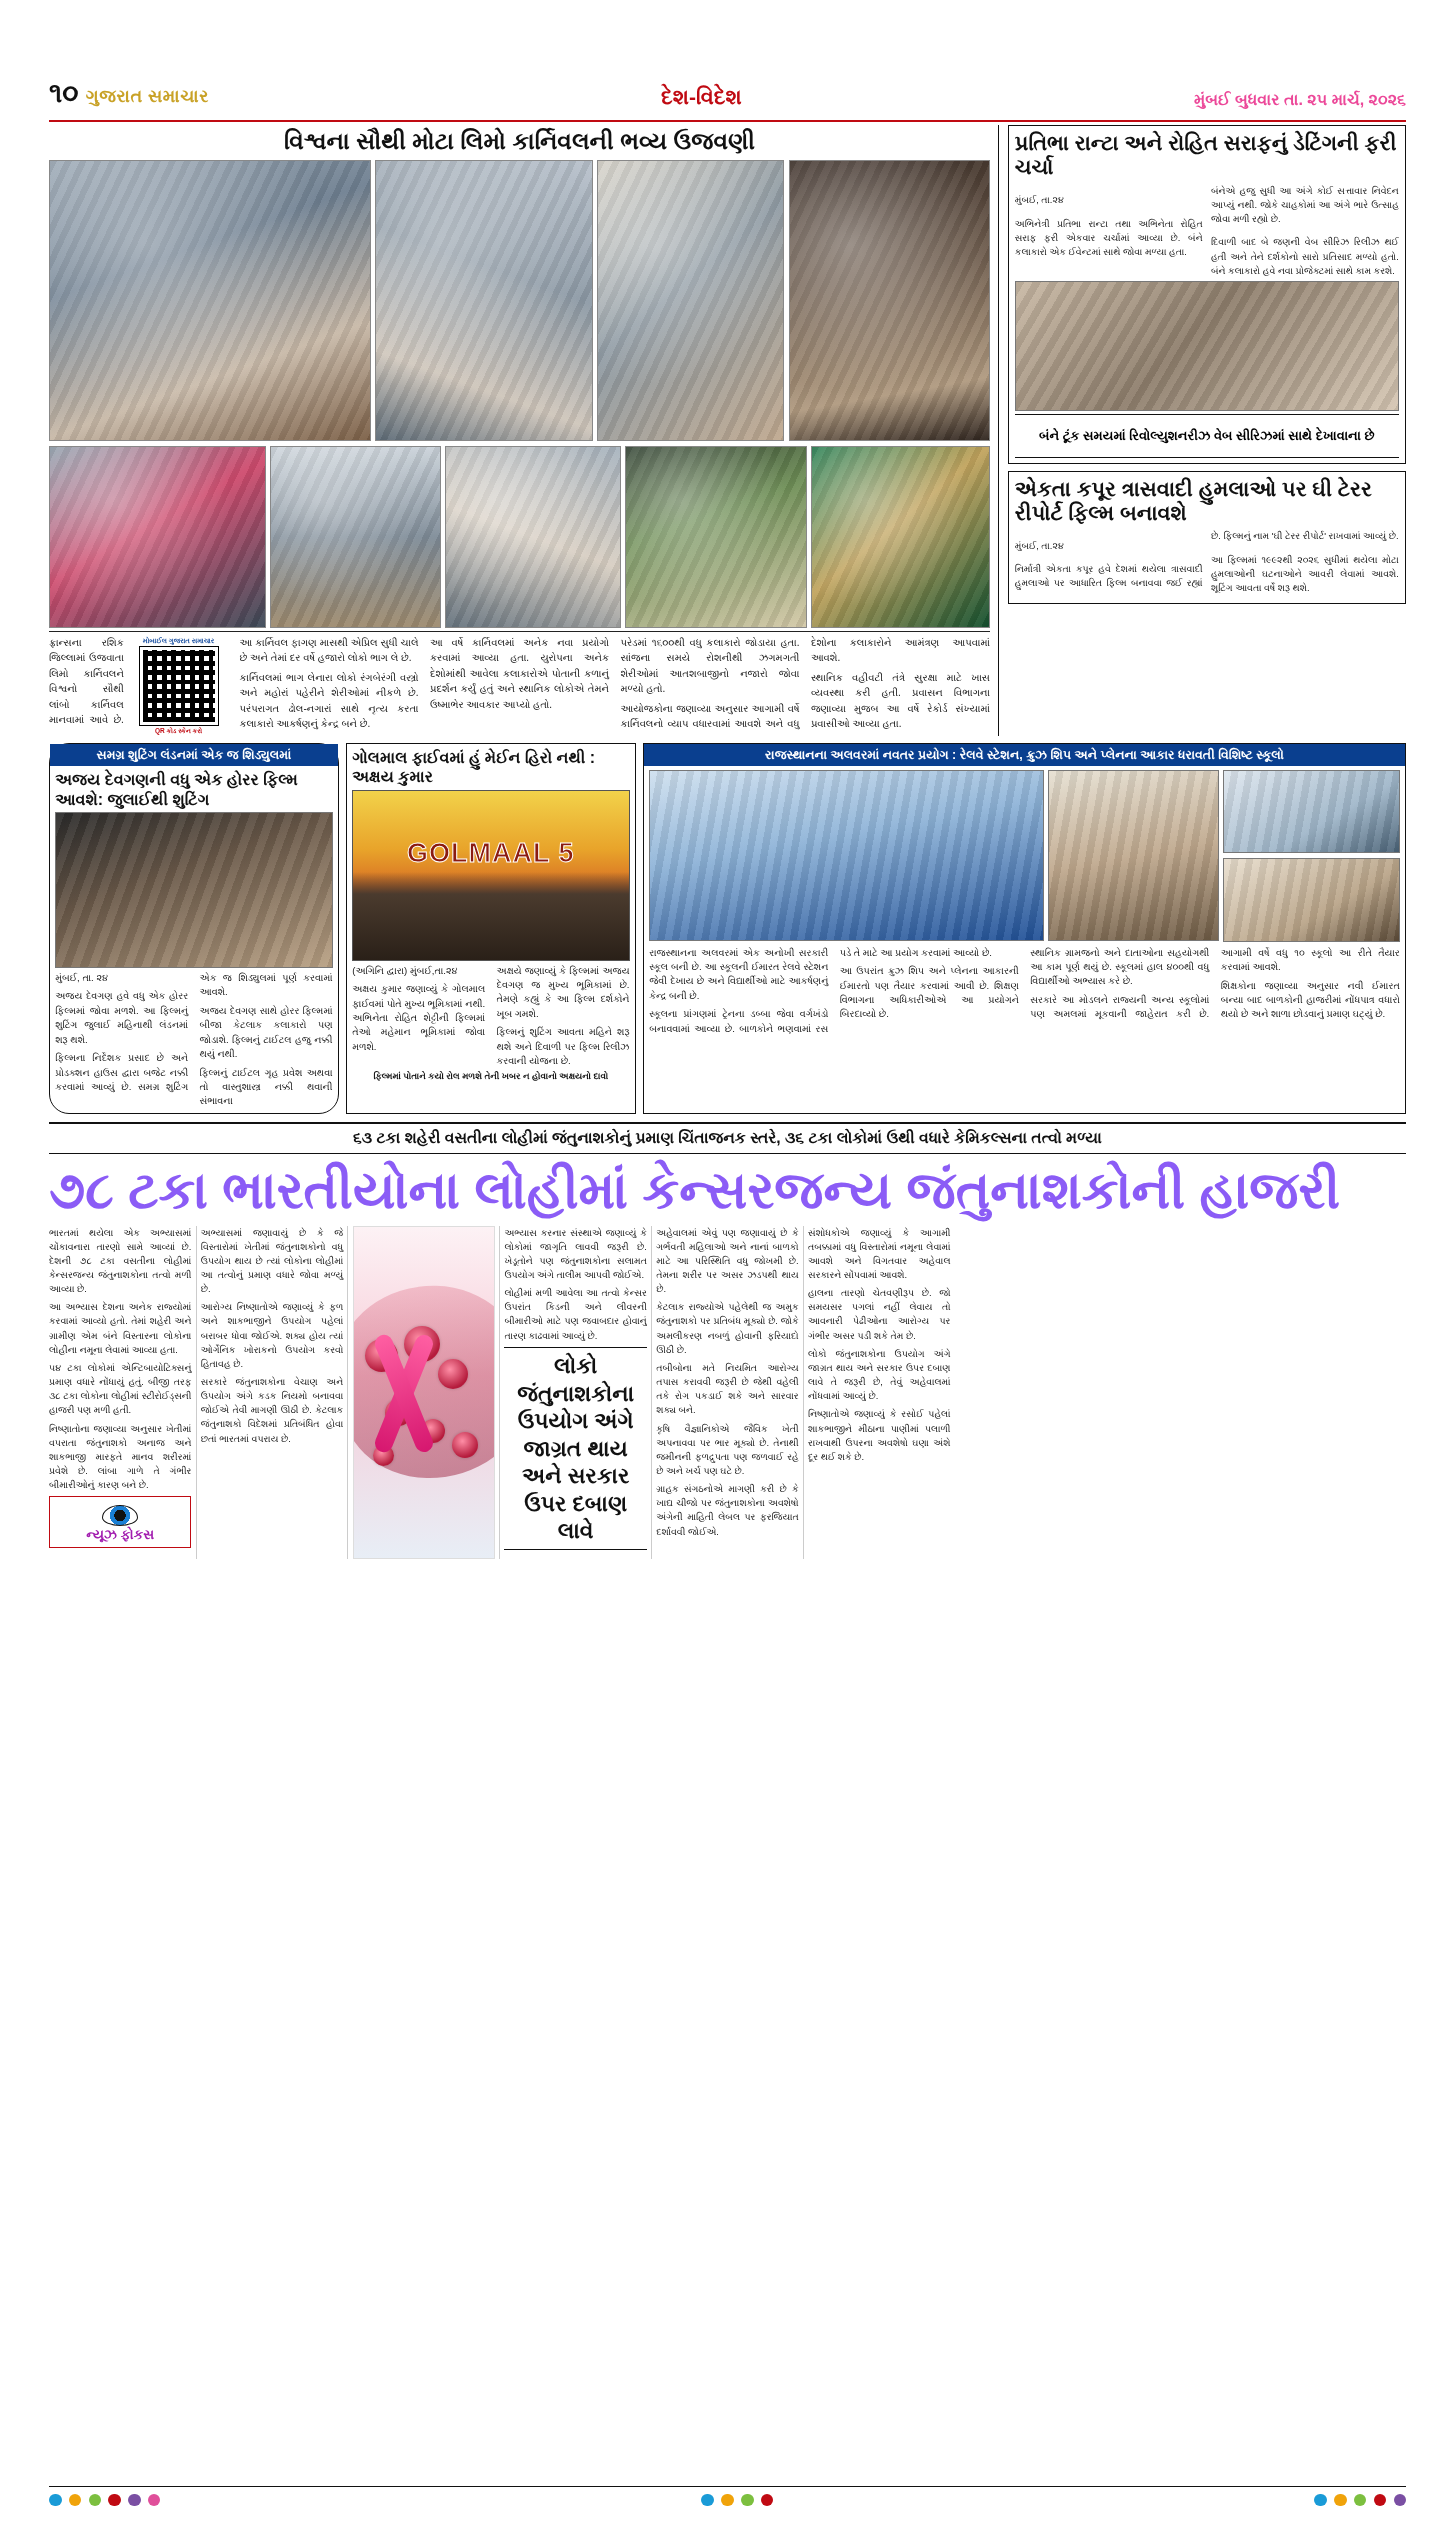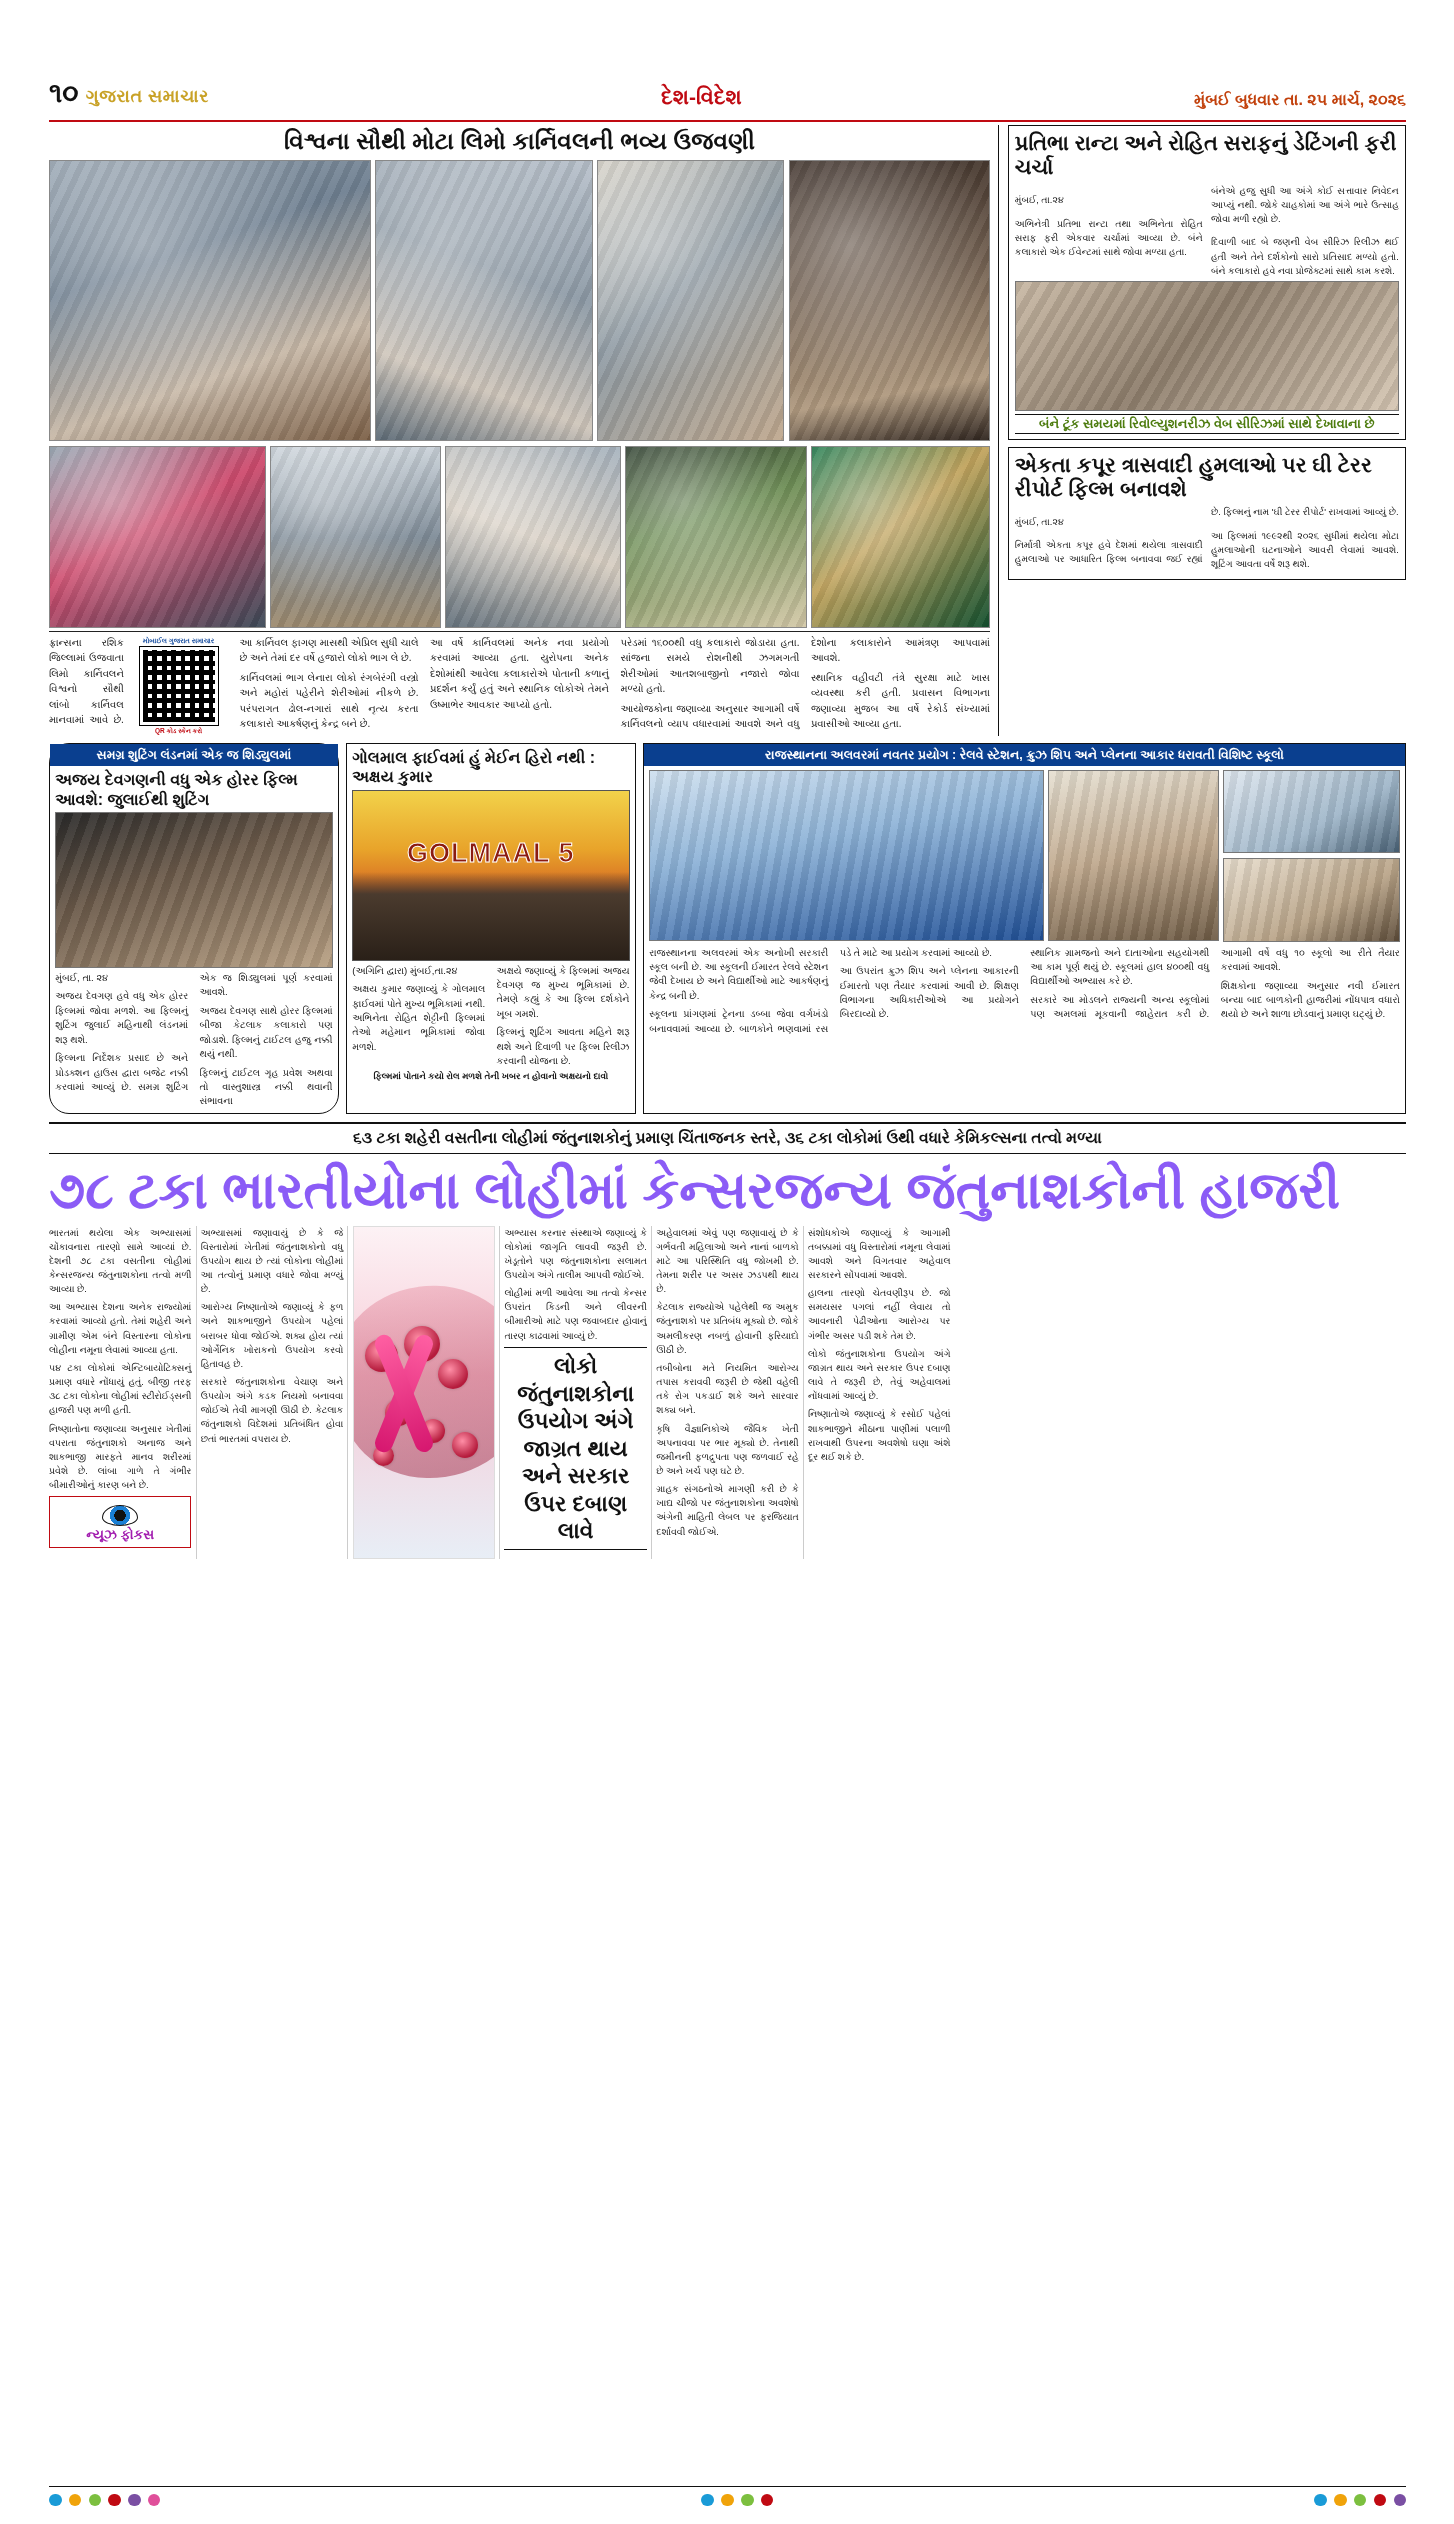--- a/index.html
+++ b/index.html
@@ -20,21 +20,21 @@
   .masthead {
     display:flex; align-items:flex-end; justify-content:space-between;
     border-bottom: 2.6px solid #c00a12;
     padding-bottom: 11px;
     margin-bottom: 3.1px;
   }
   .mh-left { display:flex; align-items:baseline; gap:7.3px; }
   .mh-folio { font-size: 27px; font-weight:700; color:#111; }
   .mh-paper { font-size: 17.7px; font-weight:700; color:#c9a227; letter-spacing:0.5px; }
   .mh-center { font-size: 21px; font-weight:700; color:#c00a12; }
-  .mh-right { font-size: 16px; font-weight:700; color:#c2410c; }
+  .mh-right { font-size: 16px; font-weight:700; color:#ec4899; }
 
   
   .top-area { display:flex; gap:8.3px; }
   .top-left { width: 941px; }
   .top-right { width: 407px; }
   .rule-thin { height:1px; background:#222; margin:3.1px 0; }
 
   .headline-main {
     text-align:center; font-size:23.4px; font-weight:700; color:#111;
     padding: 3.1px 0 5.2px 0;
@@ -86,21 +86,21 @@
     width:100%; height:130px; border:0.5px solid #777;
     background:linear-gradient(135deg,#c9b9a5 0%,#8f7f6d 45%,#d6c7b4 100%);
     position:relative; overflow:hidden; margin:3.1px 0;
   }
   .rail-photo::after{content:"";position:absolute;inset:0;
     background:repeating-linear-gradient(120deg, rgba(0,0,0,.08) 0 7.3px, rgba(255,255,255,.06) 7.3px 14.5px);}
   .rail-cap { font-size:8.8px; font-weight:700; text-align:center; margin-top:2.1px; }
 
   .rail-banner {
     background:#fff; border-top:1.6px solid #111; border-bottom:1.6px solid #111;
-    padding:1px 0; text-align:center; font-size:13px; font-weight:700; line-height:1.25; color:#4d7c0f;
+    padding:13px 0; text-align:center; font-size:13px; font-weight:700; line-height:1.25; color:#000000;
   }
 
   
   .mid { display:flex; gap:7.3px; margin-top:7.3px; }
   .mid-box { border:1px solid #111; padding:4.2px 5.2px; }
   .mb1 { width:291px;border-radius:20px; }
   .mb2 { width:291px; }
   .mb3 { width:763px; }
   .mb-title2 { font-size:16px; font-weight:700; color:#111; line-height:1.2; margin-bottom:3.1px; }
   .mb-hero {

